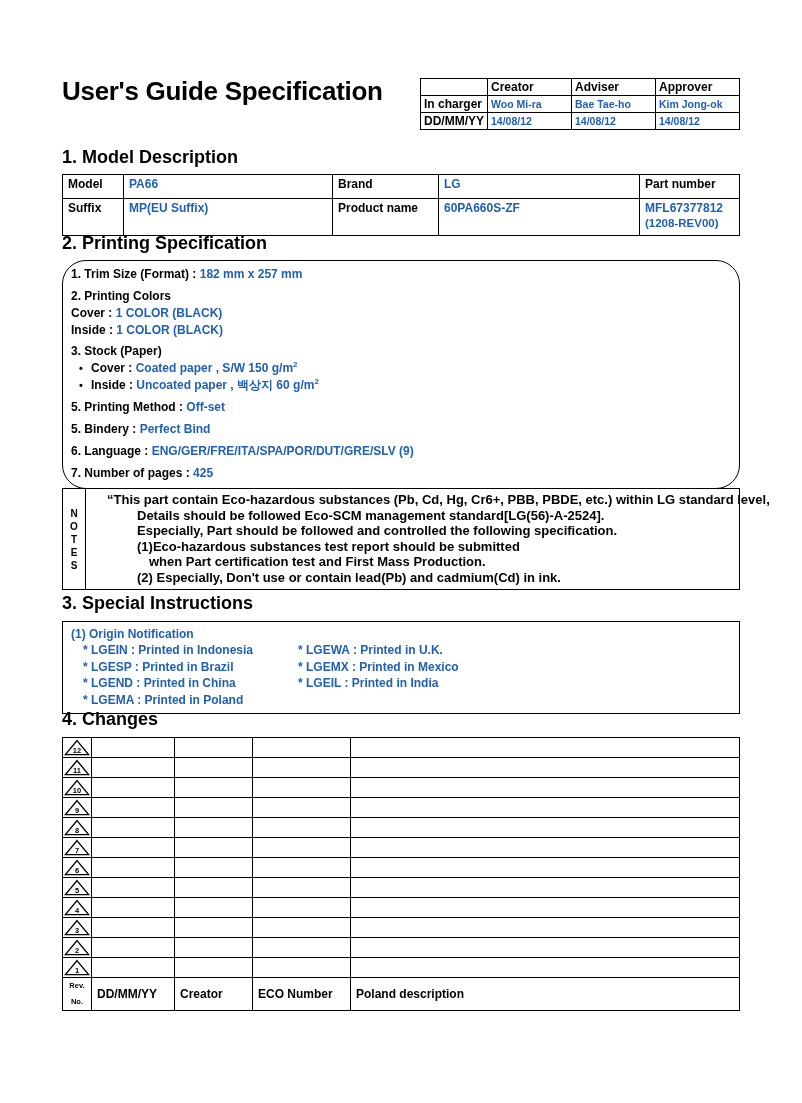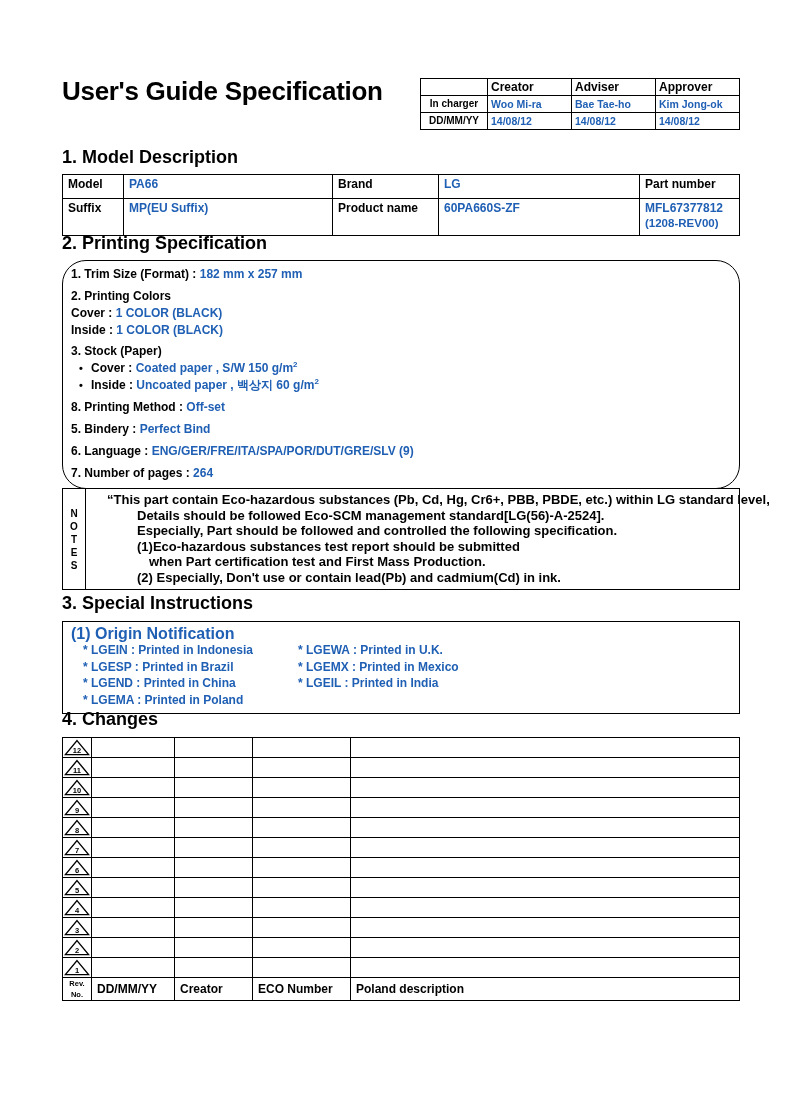--- a/index.html
+++ b/index.html
@@ -48,21 +48,21 @@
     height: 16px;
     padding: 0 3px;
     font-size: 10.5px;
     font-weight: bold;
     line-height: 14px;
     vertical-align: middle;
   }
   .approval-table td.hdr {
     font-size: 12px;
   }
-  .approval-table td.lbl { width: 60px; font-size: 10px; text-align: center; }
+  .approval-table td.lbl { width: 60px; font-size: 12px; }
   .approval-table td.blank { border-top: 1px solid #000; }
   .blue { color: #1f5fb4; }
 
   
   .sec-h {
     font-size: 18px;
     font-weight: bold;
     margin: 0;
   }
 
@@ -143,21 +143,21 @@
     white-space: nowrap;
     margin-left: 15px;
   }
   .nl.i1 { padding-left: 30px; }
   .nl.i2 { padding-left: 30px; }
   .nl.i3 { padding-left: 42px; }
 
   
   .si-box { padding: 4px 0 5px 0; }
   .si-title {
-    font-size: 16px; font-weight: bold;
+    font-size: 12px; font-weight: bold;
     padding-left: 8px; line-height: 16px;
   }
   .si-row { display: flex; padding-left: 20px; line-height: 16.5px; }
   .si-col1 { width: 215px; font-size: 12px; font-weight: bold; }
   .si-col2 { font-size: 12px; font-weight: bold; }
 
   
   .changes-table {
     width: 678px;
     border-collapse: collapse;
@@ -172,21 +172,21 @@
     vertical-align: middle;
   }
   .changes-table td.cv-rev { width: 28px; text-align: center; padding:0; }
   .changes-table td.cv-date { width: 77px; padding-left: 5px; }
   .changes-table td.cv-creator { width: 72px; padding-left: 5px; }
   .changes-table td.cv-eco { width: 92px; padding-left: 5px; }
   .changes-table td.cv-desc { padding-left: 5px; }
   .changes-table tr.footer td { height: 21px; }
   .rev-two {
     font-size: 7.5px; font-weight: bold;
-    line-height: 11px; text-align: center;
+    line-height: 16px; text-align: center;
   }
   .tri {
     display: block;
     margin: 0 auto;
     width: 26px; height: 17px;
   }
   .tri text {
     font-family: "Liberation Sans", sans-serif;
     font-size: 7.5px;
     font-weight: bold;
@@ -269,30 +269,30 @@
 
         <div class="spec-line tight" style="padding-top:5px;">3. Stock (Paper)</div>
         <div class="bullet-line">
           <span>Cover : </span><span class="blue">Coated paper , S/W 150 g/m</span><sup class="blue">2</sup>
         </div>
         <div class="bullet-line">
           <span>Inside : </span><span class="blue">Uncoated paper , 백상지 60 g/m</span><sup class="blue">2</sup>
         </div>
 
         <div class="spec-line" style="padding-top:6px;">
-          <span>8. Printing Method : </span><span class="blue">Off-set</span>
+          <span>5. Printing Method : </span><span class="blue">Off-set</span>
         </div>
         <div class="spec-line" style="padding-top:5px;">
           <span>5. Bindery  : </span><span class="blue">Perfect Bind</span>
         </div>
         <div class="spec-line" style="padding-top:5px;">
           <span>6. Language : </span><span class="blue">ENG/GER/FRE/ITA/SPA/POR/DUT/GRE/SLV (9)</span>
         </div>
         <div class="spec-line" style="padding-top:5px;">
-          <span>7. Number of pages : </span><span class="blue">264</span>
+          <span>7. Number of pages : </span><span class="blue">425</span>
         </div>
       </div>
 
       <table class="notes-table">
         <tbody>
             <tr>
           <td class="notes-label">
             <span>N</span><br>
             <span>O</span><br>
             <span>T</span><br>

